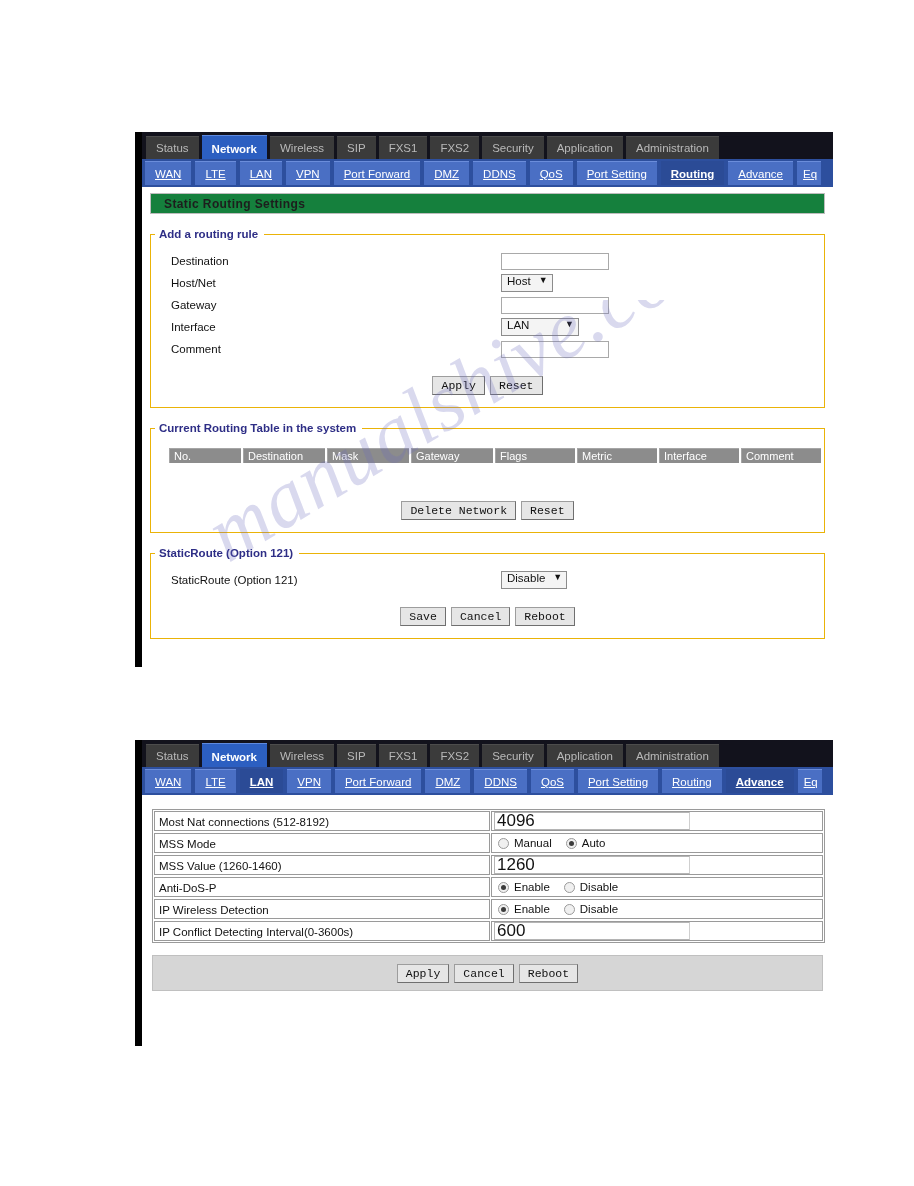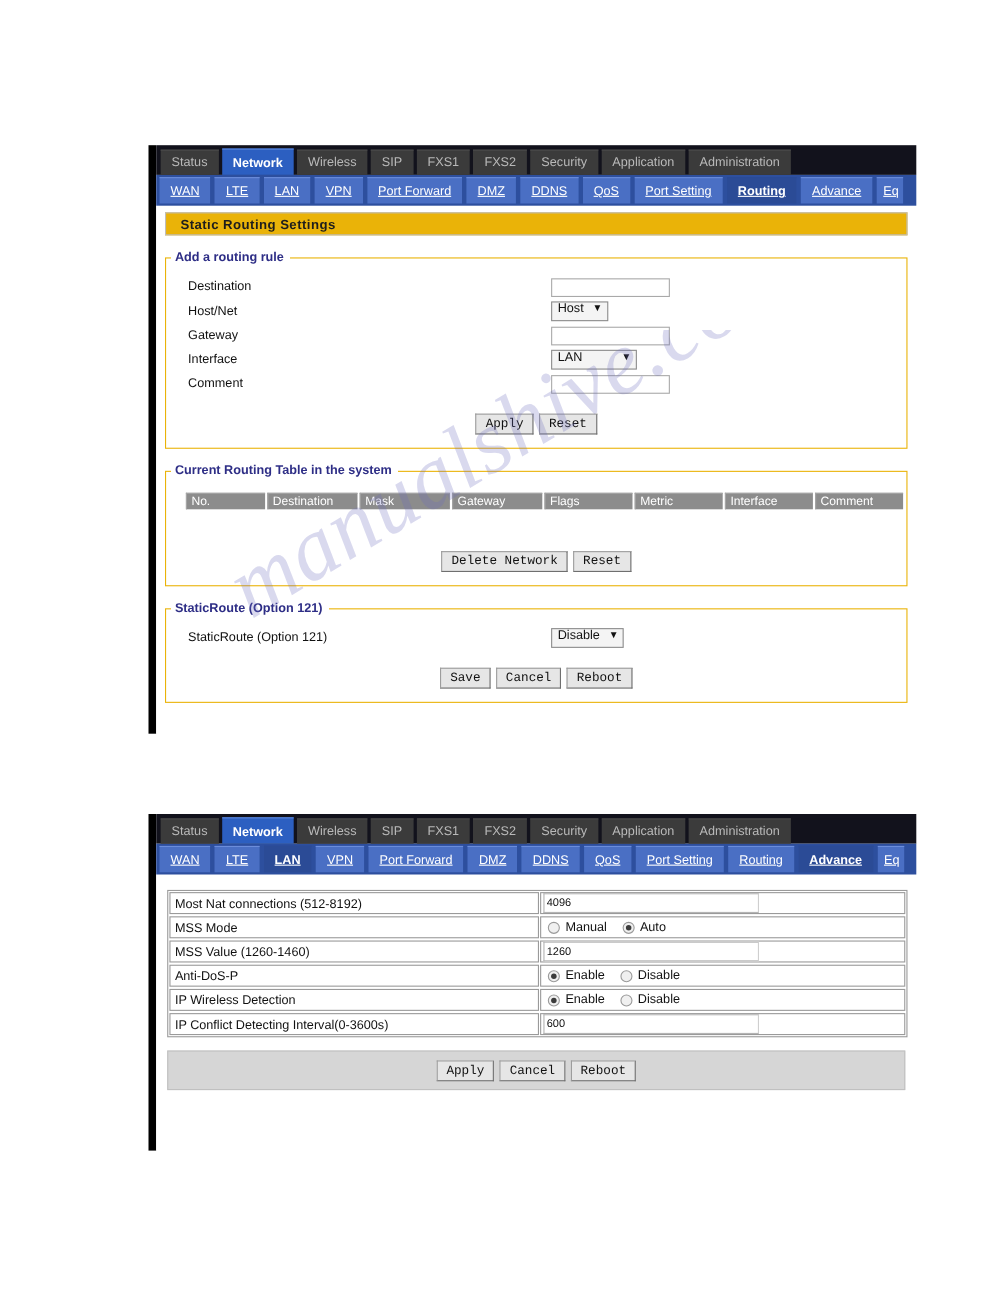--- a/index.html
+++ b/index.html
@@ -128,21 +128,21 @@
   }
   .tab-sub.clipped { overflow: hidden; max-width: 24px; padding: 0 6px; }
 
   
   .content {
     padding: 6px 8px 0 8px;
     box-sizing: border-box;
   }
 
   .section-title-bar {
-    background: #eab308;
+    background: #15803d;
     border: 1px solid #bdbdbd;
     height: 21px;
     line-height: 21px;
     font-size: 12px;
     font-weight: bold;
     color: #1d1d1d;
     padding-left: 13px;
     letter-spacing: 0.4px;
     box-sizing: border-box;
   }
@@ -280,21 +280,21 @@
     background: #ffffff;
     display: flex;
     align-items: center;
     padding-left: 2px;
   }
   .adv-input {
     width: 196px;
     height: 18px;
     border: 1px solid #b4b4b4;
     border-right: 1px solid #cfcfcf;
-    font-size: 10px;
+    font-size: 17px;
     box-sizing: border-box;
     padding: 0 2px;
     background: #ffffff;
     font-family: "Liberation Sans", sans-serif;
     color: #111;
   }
   .radio-group { display: flex; align-items: center; font-size: 11.5px; color: #111; padding-left: 4px; }
   .radio-item { display: flex; align-items: center; margin-right: 14px; }
   .radio-dot {
     width: 11px; height: 11px;

